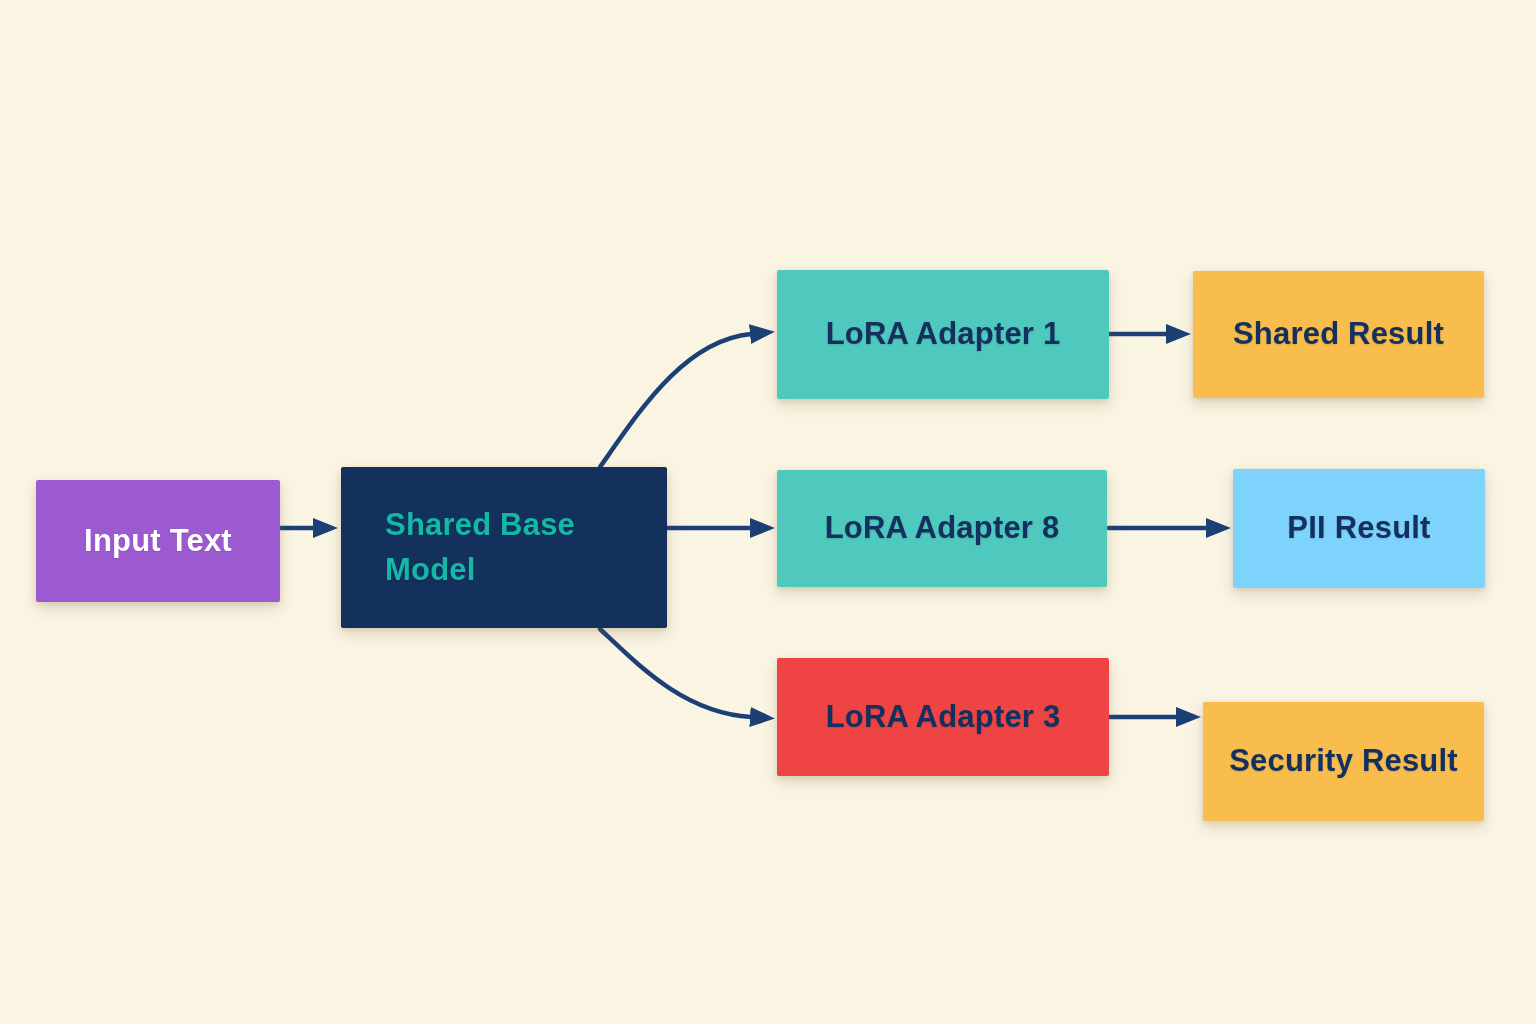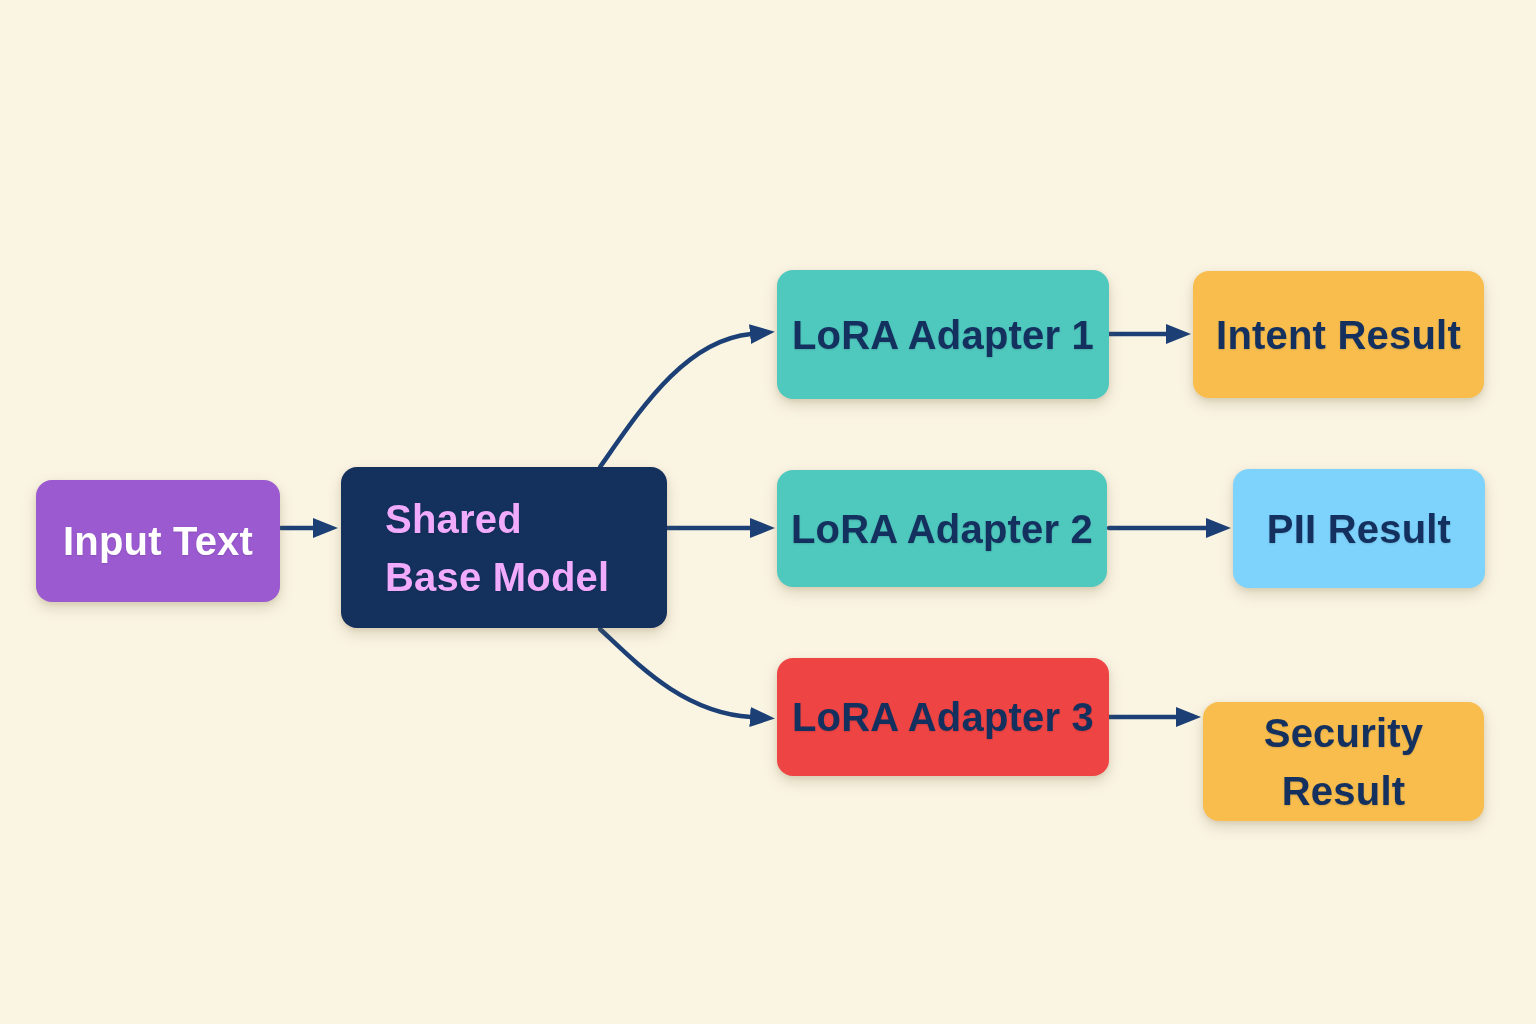--- a/index.html
+++ b/index.html
@@ -24,28 +24,28 @@
   }
   .edges-layer path {
     fill: none;
     stroke: var(--arrow-color, #1C4076);
     stroke-width: 4.5;
     stroke-linecap: round;
   }
   .node {
     position: absolute;
     box-sizing: border-box;
-    border-radius: 16px;
+    border-radius: 2px;
     display: flex;
     align-items: center;
     justify-content: center;
     text-align: center;
     padding: 0 12px;
     font-weight: 700;
-    font-size: 40px;
+    font-size: 31px;
     letter-spacing: 0.2px;
     box-shadow: 0 6px 14px rgba(125, 104, 60, 0.22), 0 2px 5px rgba(125, 104, 60, 0.12);
   }
   .node span {
     text-shadow: 0 1px 2px rgba(0,0,0,0.12);
     line-height: 1.45;
   }
   .node.left {
     justify-content: flex-start;
     text-align: left;
@@ -67,34 +67,34 @@
       <path d="M 667 528 L 751 528" marker-end="url(#arrowhead)"></path>
       <path d="M 600 629 C 637.75 664.2, 683.05 712.6, 751 717" marker-end="url(#arrowhead)"></path>
       <path d="M 1109 334 L 1167 334" marker-end="url(#arrowhead)"></path>
       <path d="M 1109 528 L 1207 528" marker-end="url(#arrowhead)"></path>
       <path d="M 1109 717 L 1177 717" marker-end="url(#arrowhead)"></path>
     </svg>
   <div>
       <div class="node" style="left: 36px; top: 480px; width: 244px; height: 122px; background: rgb(156, 90, 209); color: rgb(255, 255, 255);">
         <span>Input Text</span>
       </div>
-      <div class="node left" style="left: 341px; top: 467px; width: 326px; height: 161px; background: rgb(20, 48, 92); color: #f0abfc; justify-content: center;">
+      <div class="node left" style="left: 341px; top: 467px; width: 326px; height: 161px; background: rgb(20, 48, 92); color: #14b8a6; justify-content: center;">
         <span>Shared Base Model</span>
       </div>
       <div class="node" style="left: 777px; top: 270px; width: 332px; height: 129px; background: rgb(79, 200, 190); color: rgb(19, 48, 94);">
         <span>LoRA Adapter 1</span>
       </div>
       <div class="node" style="left: 777px; top: 470px; width: 330px; height: 117px; background: rgb(79, 200, 190); color: rgb(19, 48, 94);">
-        <span>LoRA Adapter 2</span>
+        <span>LoRA Adapter 8</span>
       </div>
       <div class="node" style="left: 777px; top: 658px; width: 332px; height: 118px; background: #ef4444; color: rgb(19, 48, 94);">
         <span>LoRA Adapter 3</span>
       </div>
       <div class="node" style="left: 1193px; top: 271px; width: 291px; height: 127px; background: rgb(248, 189, 77); color: rgb(19, 48, 94);">
-        <span>Intent Result</span>
+        <span>Shared Result</span>
       </div>
       <div class="node" style="left: 1233px; top: 469px; width: 252px; height: 119px; background: #7dd3fc; color: rgb(19, 48, 94);">
         <span>PII Result</span>
       </div>
       <div class="node" style="left: 1203px; top: 658px; width: 281px; height: 119px; background: rgb(248, 189, 77); color: rgb(19, 48, 94); margin-top: 44px;">
         <span>Security Result</span>
       </div>
     </div>
 </div>
 

